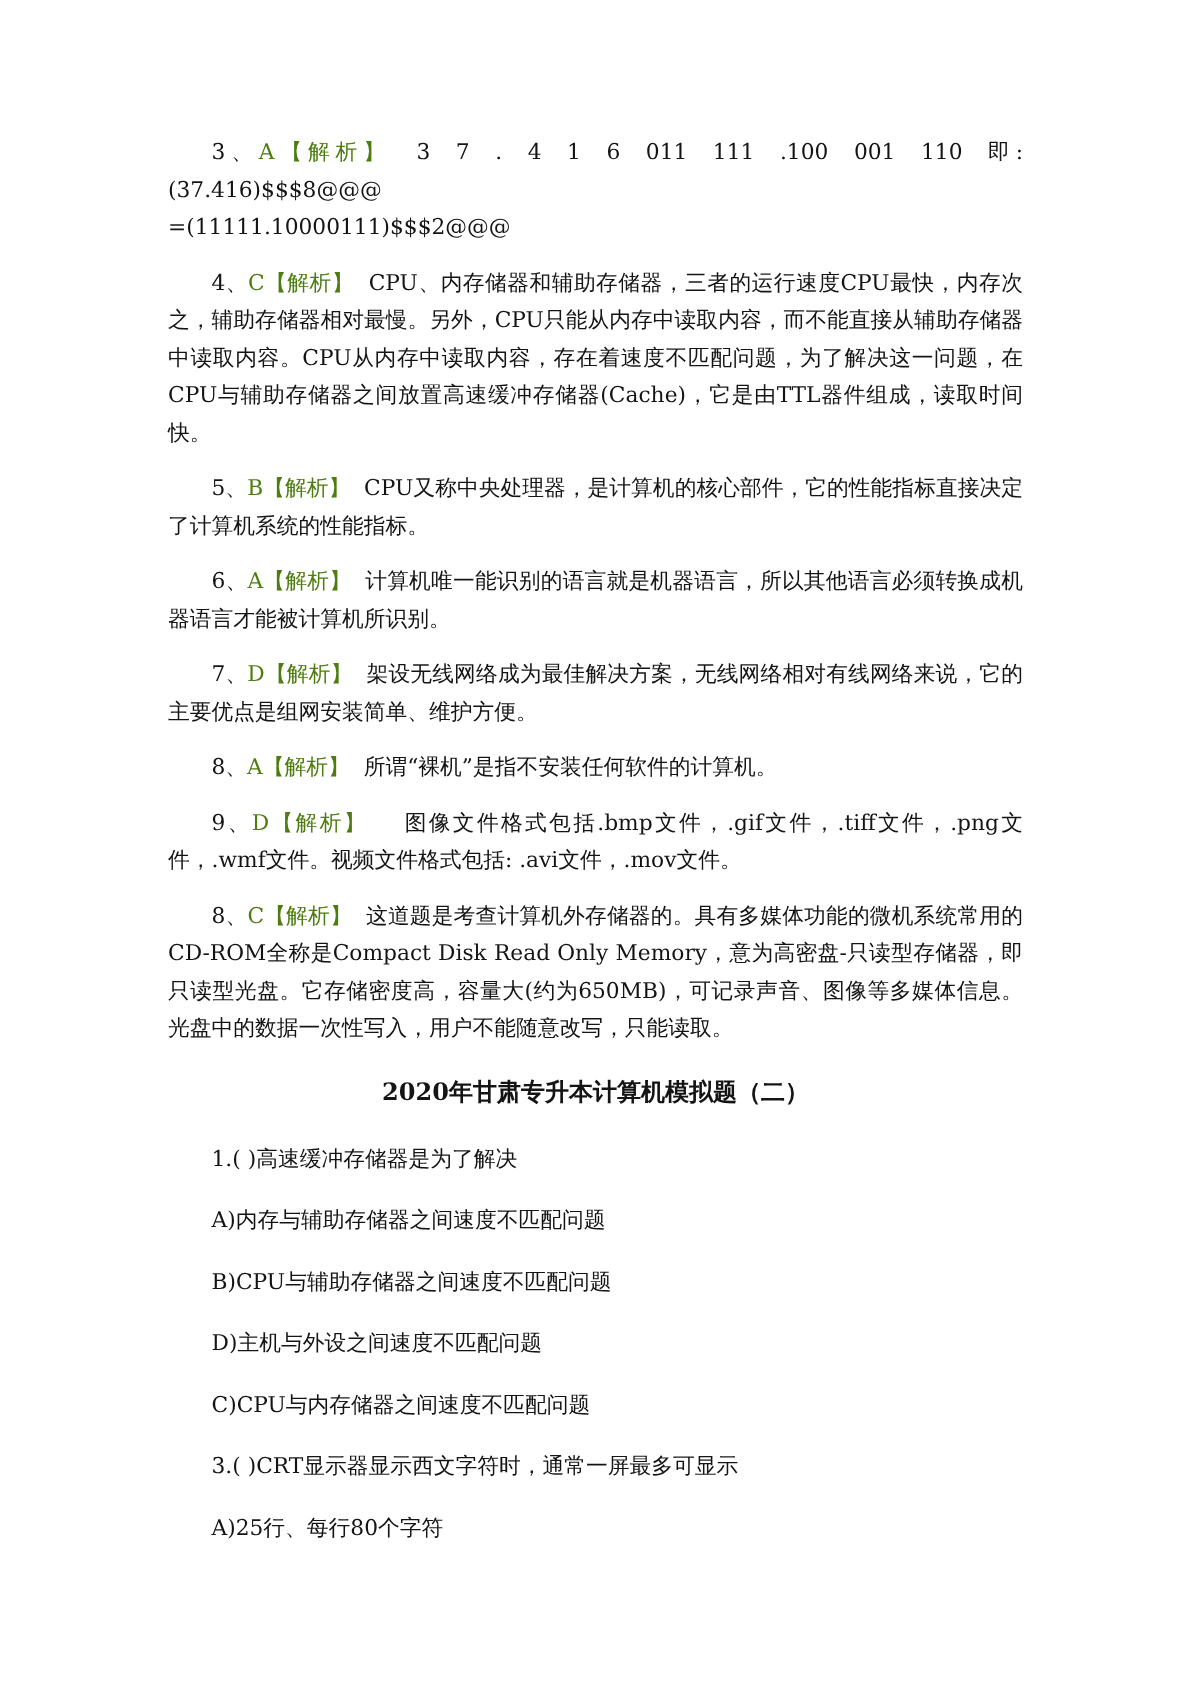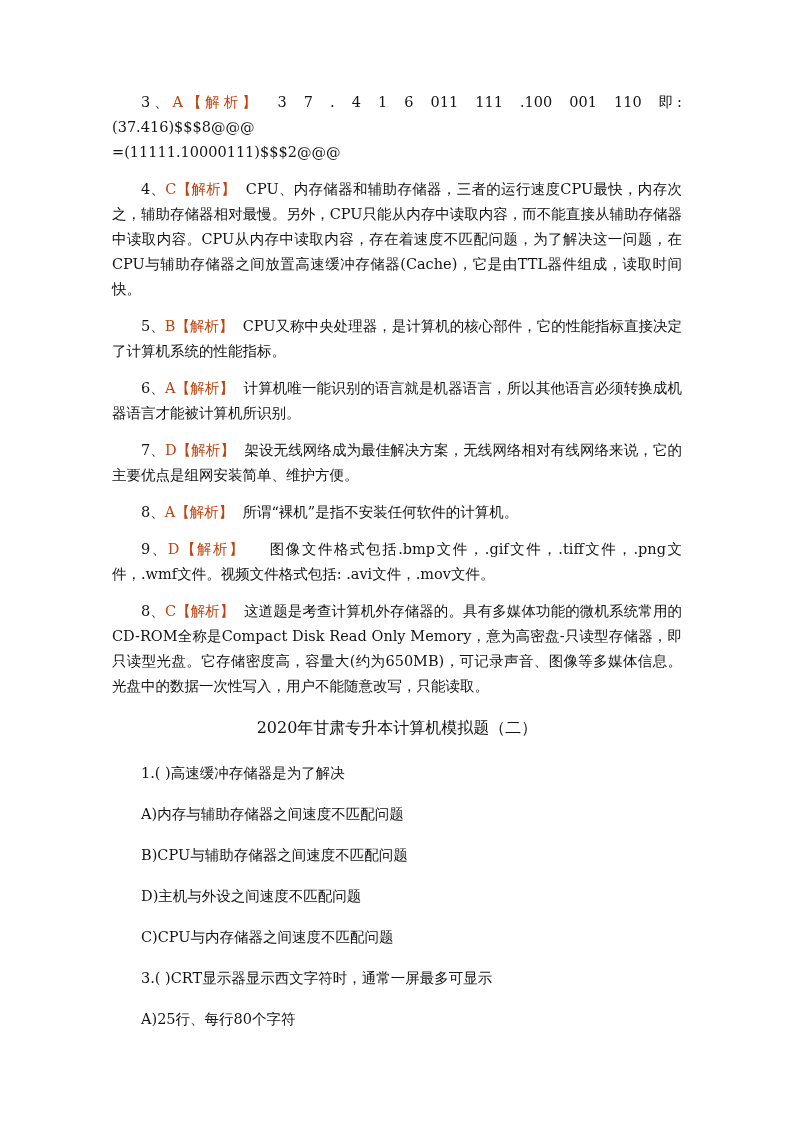--- a/index.html
+++ b/index.html
@@ -24,29 +24,29 @@
   .sol {
     line-height: 25px;
     margin-bottom: 12px;
     text-indent: 2em;
     text-align: justify;
   }
   .sol-num {
     color: #141414;
   }
   .sol-answer {
-    color: #c2410c;
+    color: #4d7c0f;
   }
   .sol-text {
     white-space: pre-wrap;
     overflow-wrap: break-word;
   }
   .section-title {
     text-align: center;
-    font-weight: normal;
+    font-weight: bold;
     font-size: 16px;
     line-height: 26px;
     margin: 16px 0 20px 0;
   }
   .q {
     line-height: 25px;
     margin-bottom: 16px;
     text-indent: 2em;
     text-align: justify;
   }

